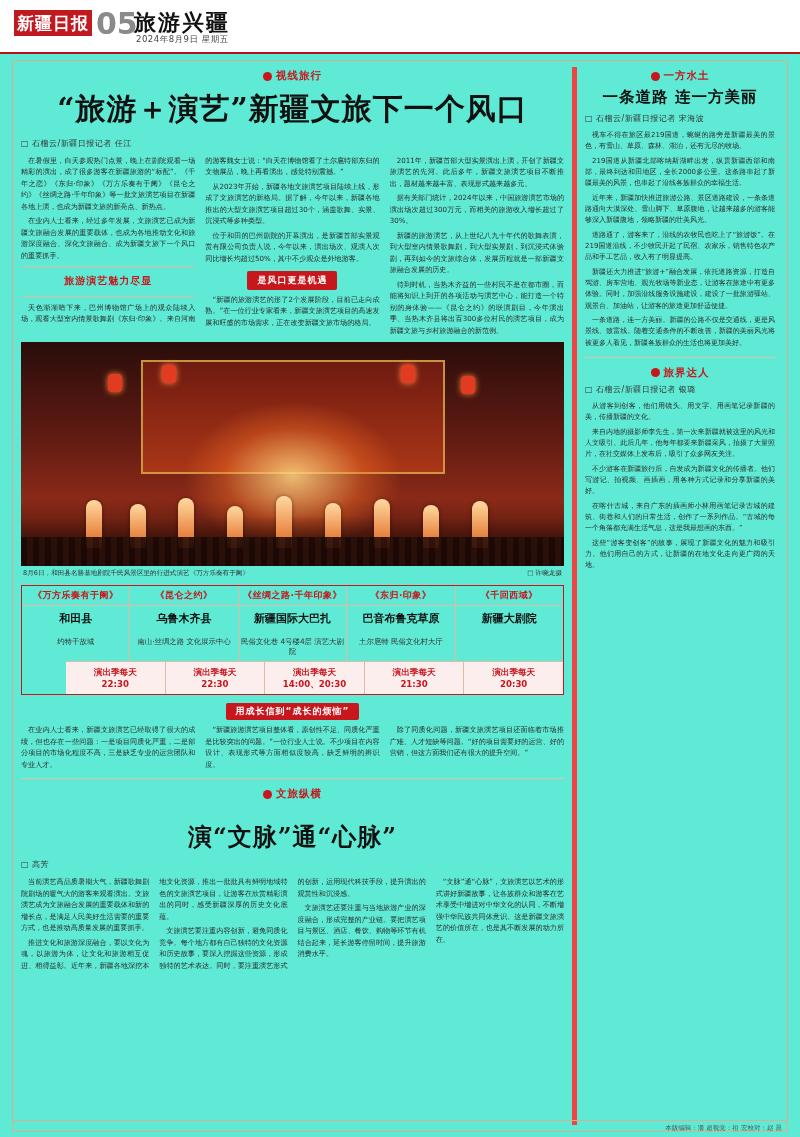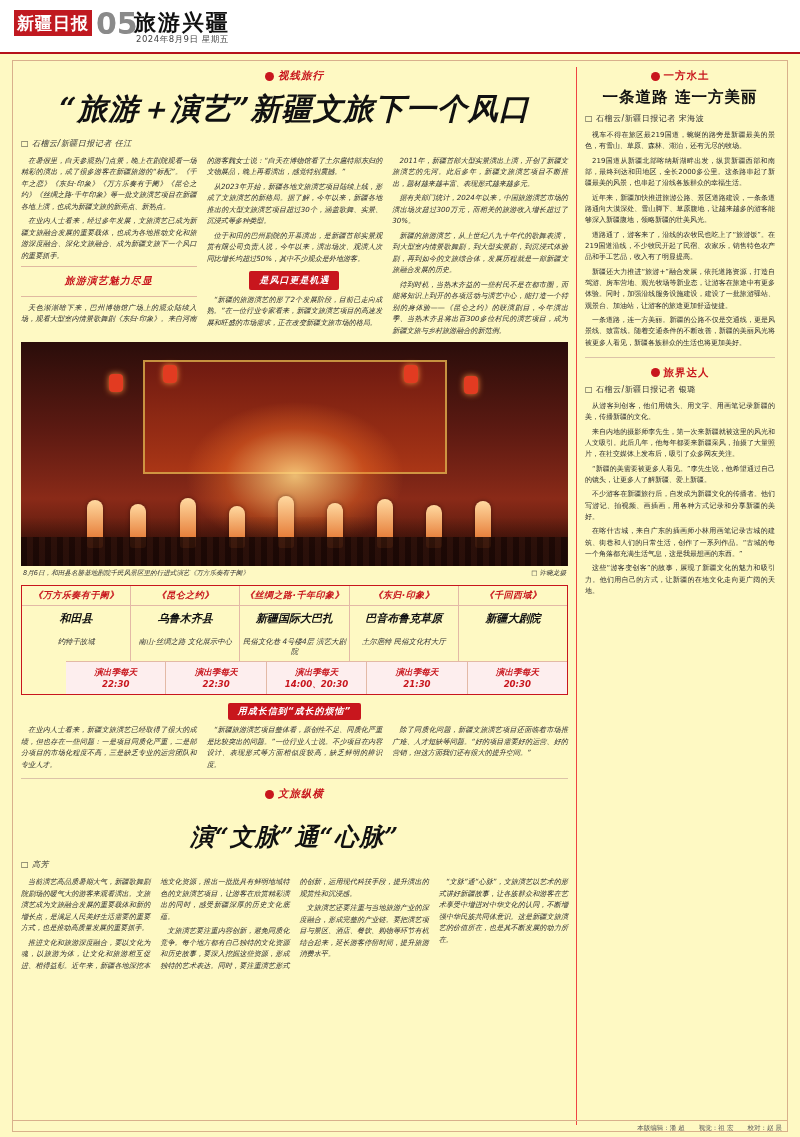--- a/index.html
+++ b/index.html
@@ -1,32 +1,32 @@
 <!DOCTYPE html>
 <html><head>
 <meta charset="utf-8">
 <style>
   html,body{margin:0;padding:0;background:#ffffff;}
   body{width:800px;height:1137px;font-family:"DejaVu Sans",sans-serif;color:#231f20;}
-  .page{position:relative;width:800px;height:1137px;overflow:hidden;background:#fef9c3;}
+  .page{position:relative;width:800px;height:1137px;overflow:hidden;background:#5eead4;}
 
   
   .masthead{position:relative;height:52px;border-bottom:2px solid #b5121b;background:#fff;}
   .logo{position:absolute;left:14px;top:10px;width:78px;height:26px;background:#c01920;color:#fff;
         font-family:"DejaVu Sans",sans-serif;font-weight:bold;font-size:17px;letter-spacing:1px;
         display:flex;align-items:center;justify-content:center;}
   .pagenum{position:absolute;left:96px;top:6px;font-size:30px;font-weight:bold;color:#8a8a8a;}
   .sec-title{position:absolute;left:134px;top:8px;font-size:22px;font-weight:bold;color:#111;letter-spacing:2px;}
   .pubdate{position:absolute;left:136px;top:34px;font-size:8.5px;color:#444;letter-spacing:.5px;}
 
   
   .body-wrap{position:relative;padding:6px 12px 0 12px;height:1078px;box-sizing:border-box;}
   .frame{position:relative;border:1px solid #d9b08c;height:100%;box-sizing:border-box;padding:6px 8px;}
   .cols{display:flex;height:100%;}
-  .main-col{width:556px;padding-right:8px;box-sizing:border-box;border-right:1px solid #ef4444;font-style:italic;}
+  .main-col{width:556px;padding-right:8px;box-sizing:border-box;border-right:5px solid #ef4444;}
   .right-col{width:198px;padding-left:8px;box-sizing:border-box;}
 
   
   .kicker{display:flex;align-items:center;justify-content:center;gap:4px;margin:2px 0 4px;}
   .kicker .dot{width:9px;height:9px;border-radius:50%;background:#c8161d;display:inline-block;}
   .kicker .txt{color:#c8161d;font-size:10.5px;font-weight:bold;letter-spacing:1px;}
 
   .headline{text-align:center;font-size:30px;font-weight:bold;letter-spacing:1px;color:#111;
             margin:6px 0 8px;font-family:"DejaVu Serif",serif;}
   .byline{font-size:8px;color:#333;margin:2px 0 6px;letter-spacing:.5px;}
@@ -73,21 +73,21 @@
   .sched .sep{border-top:1px solid #e3b9a6;}
 
   
   .r-head{text-align:center;font-size:15.5px;font-weight:bold;letter-spacing:1px;margin:4px 0 5px;
           font-family:"DejaVu Serif",serif;color:#111;}
   .r-txt{font-size:7px;line-height:1.62;text-align:justify;color:#2b2b2b;}
   .r-txt p{margin:0 0 3px;text-indent:1em;}
   .rule{border-top:1px solid #dcc3a8;margin:8px 0;}
 
   .foot{position:absolute;left:12px;right:12px;bottom:2px;height:14px;border-top:1px solid #d9b08c;
-        font-size:6.5px;color:#555;display:flex;align-items:center;justify-content:flex-end;gap:14px;padding-right:6px;text-align:right;}
+        font-size:6.5px;color:#555;display:flex;align-items:center;justify-content:flex-end;gap:0;padding-right:6px;text-align:right;}
 </style>
 </head>
 <body>
 
 <div class="page">
 
   <div class="masthead">
     <div class="logo">新疆日报</div>
     <div class="pagenum">05</div>
     <div class="sec-title">旅游兴疆</div>
@@ -245,21 +245,20 @@
         <div class="rule"></div>
 
         <div class="kicker">
           <span class="dot"></span>
           <span class="txt">旅界达人</span>
         </div>
         <div class="byline">□ 石榴云/新疆日报记者 银璐</div>
         <div class="r-txt">
           <p>从游客到创客，他们用镜头、用文字、用画笔记录新疆的美，传播新疆的文化。</p>
           <p>来自内地的摄影师李先生，第一次来新疆就被这里的风光和人文吸引。此后几年，他每年都要来新疆采风，拍摄了大量照片，在社交媒体上发布后，吸引了众多网友关注。</p>
-          <p>“新疆的美需要被更多人看见。”李先生说，他希望通过自己的镜头，让更多人了解新疆、爱上新疆。</p>
           <p>不少游客在新疆旅行后，自发成为新疆文化的传播者。他们写游记、拍视频、画插画，用各种方式记录和分享新疆的美好。</p>
           <p>在喀什古城，来自广东的插画师小林用画笔记录古城的建筑、街巷和人们的日常生活，创作了一系列作品。“古城的每一个角落都充满生活气息，这是我最想画的东西。”</p>
           <p>这些“游客变创客”的故事，展现了新疆文化的魅力和吸引力。他们用自己的方式，让新疆的在地文化走向更广阔的天地。</p>
         </div>
       </div>
 
     </div>
   </div>
   </div>
 

